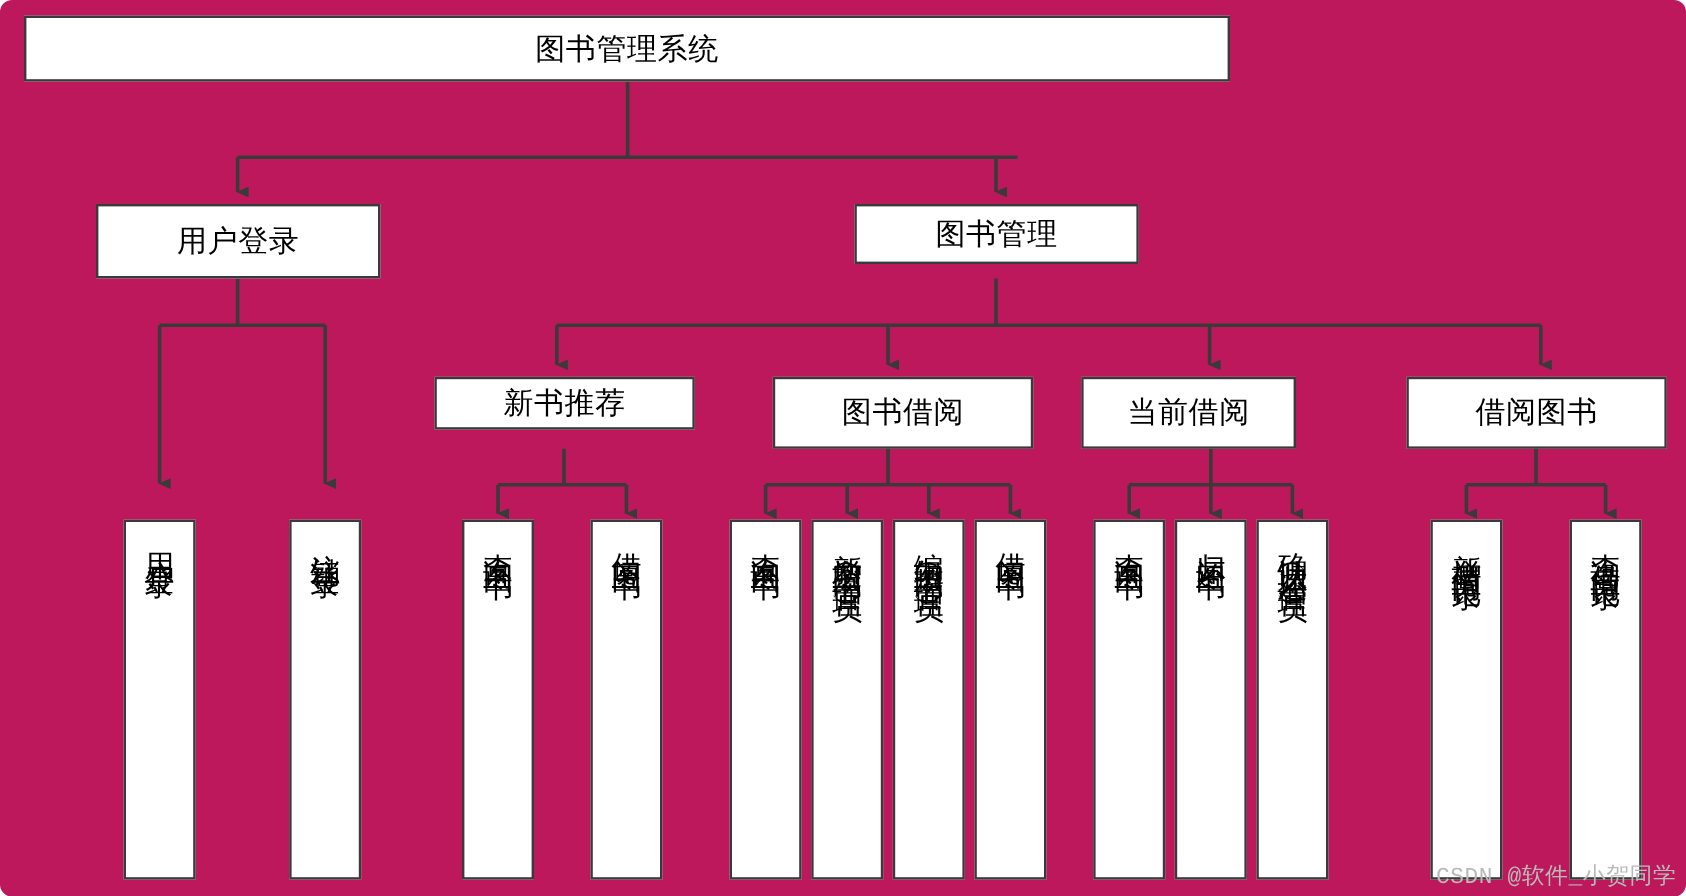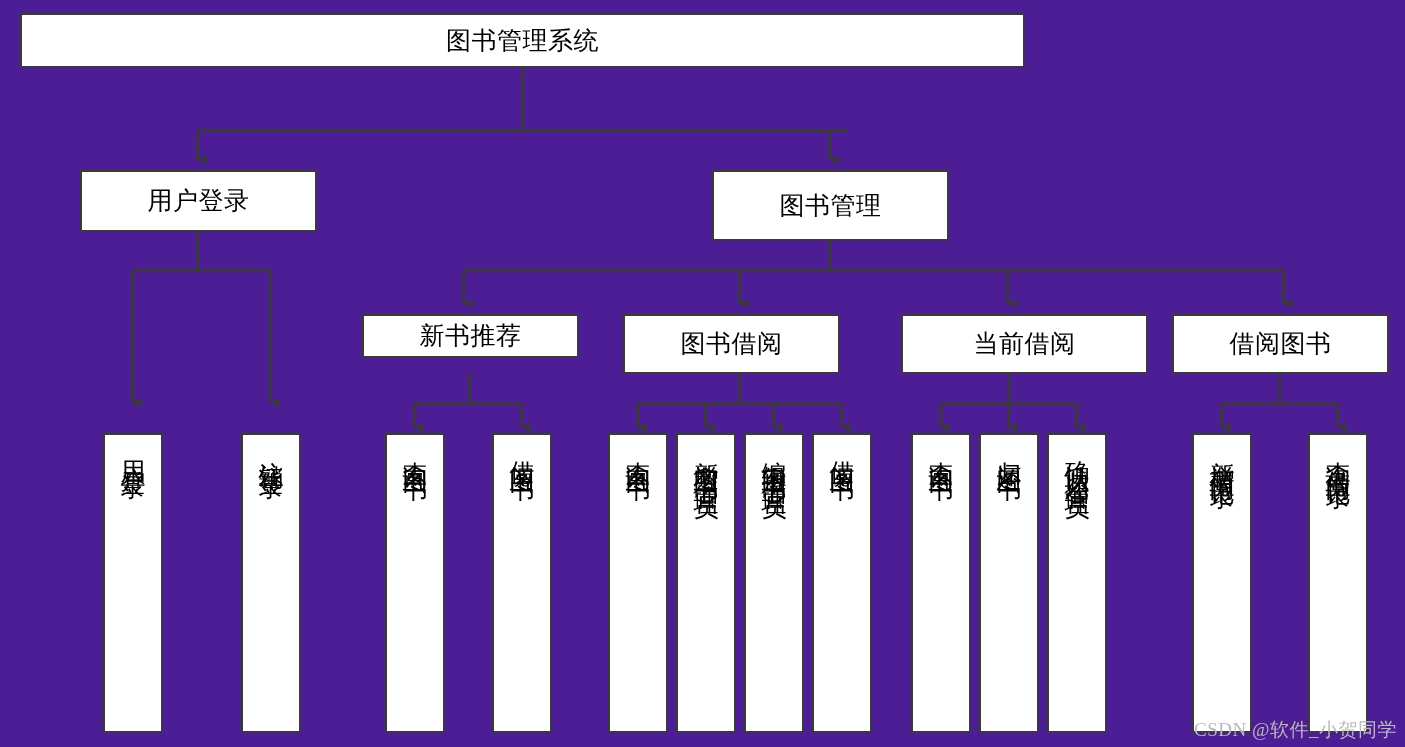--- a/index.html
+++ b/index.html
@@ -8,22 +8,23 @@
     padding: 0;
     background: #ffffff;
   }
   body {
     font-family: "DejaVu Sans", "Liberation Sans", sans-serif;
   }
   #canvas {
     position: relative;
     width: 1405px;
     height: 747px;
-    background: #4c1d95;
+    background: #be185d;
     overflow: hidden;
+    border-radius: 10px;
   }
   
   #connectors {
     position: absolute;
     left: 0;
     top: 0;
     width: 1405px;
     height: 747px;
     pointer-events: none;
   }
@@ -70,21 +71,21 @@
   
   #watermark {
     position: absolute;
     right: 8px;
     bottom: 4px;
     font-size: 19px;
     color: #b9b9b9;
     letter-spacing: 0.5px;
     z-index: 3;
     white-space: nowrap;
-    font-family: Liberation Serif, serif;
+    font-family: Liberation Mono, monospace;
   }
 </style>
 </head>
 <body>
 
 <div id="canvas">
 
   <svg id="connectors" viewBox="0 0 1405 747" width="1405" height="747">
     <defs>
       <marker id="arrowhead" markerWidth="9" markerHeight="10" refX="4.5" refY="9.2" orient="auto" markerUnits="userSpaceOnUse">
@@ -139,33 +140,33 @@
   </svg>
 
   <div class="node horiz root" style="left:20px; top:13px; width:1005px; height:55px;">
     <span class="label">图书管理系统</span>
   </div>
 
   <div class="node horiz" style="left:80px; top:170px; width:237px; height:62px;">
     <span class="label">用户登录</span>
   </div>
 
-  <div class="node horiz" style="left:712px; top:170px; width:237px; height:71px;">
+  <div class="node horiz" style="left:712px; top:170px; width:237px; height:50px;">
     <span class="label">图书管理</span>
   </div>
 
   <div class="node horiz" style="left:362px; top:314px; width:217px; height:44px;">
     <span class="label">新书推荐</span>
   </div>
 
-  <div class="node horiz" style="left:623px; top:314px; width:217px; height:60px;">
+  <div class="node horiz" style="left:644px; top:314px; width:217px; height:60px;">
     <span class="label">图书借阅</span>
   </div>
 
-  <div class="node horiz" style="left:901px; top:314px; width:247px; height:60px;">
+  <div class="node horiz" style="left:901px; top:314px; width:179px; height:60px;">
     <span class="label">当前借阅</span>
   </div>
 
   <div class="node horiz" style="left:1172px; top:314px; width:217px; height:60px;">
     <span class="label">借阅图书</span>
   </div>
 
   <div class="node vert" style="left:103px; top:433px; width:60px; height:300px;">
     <span class="label">用户登录</span>
   </div>

